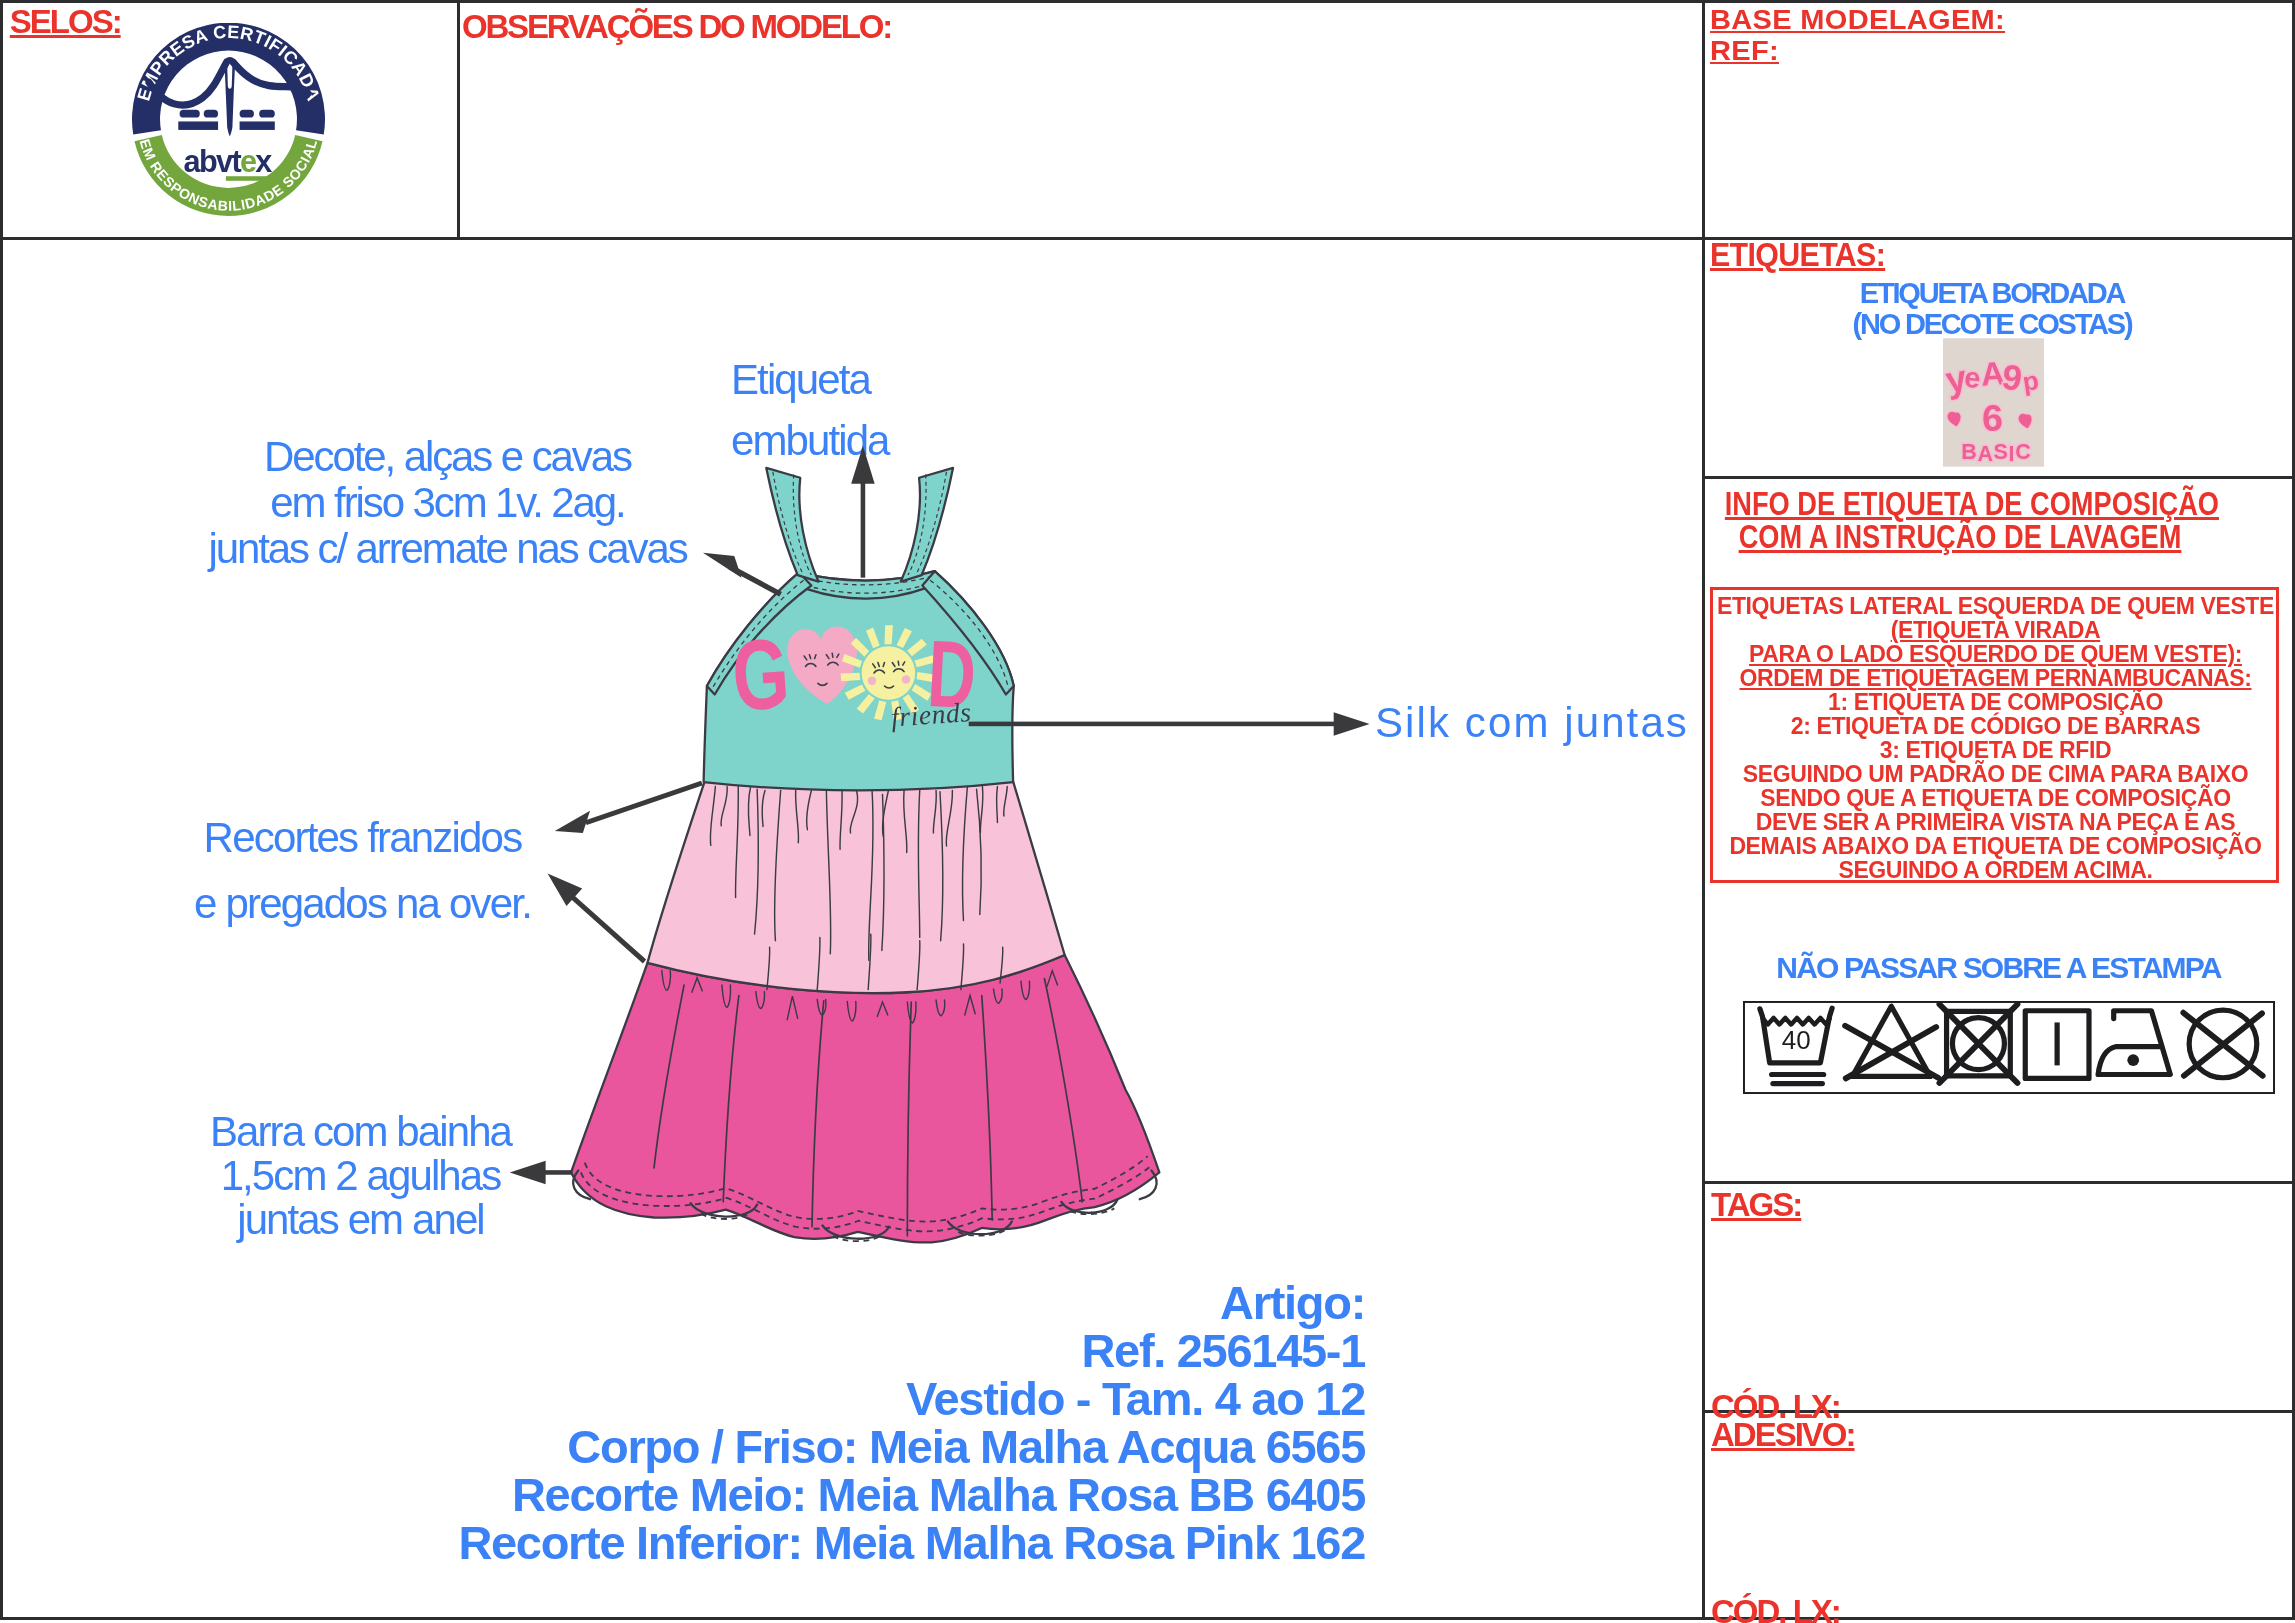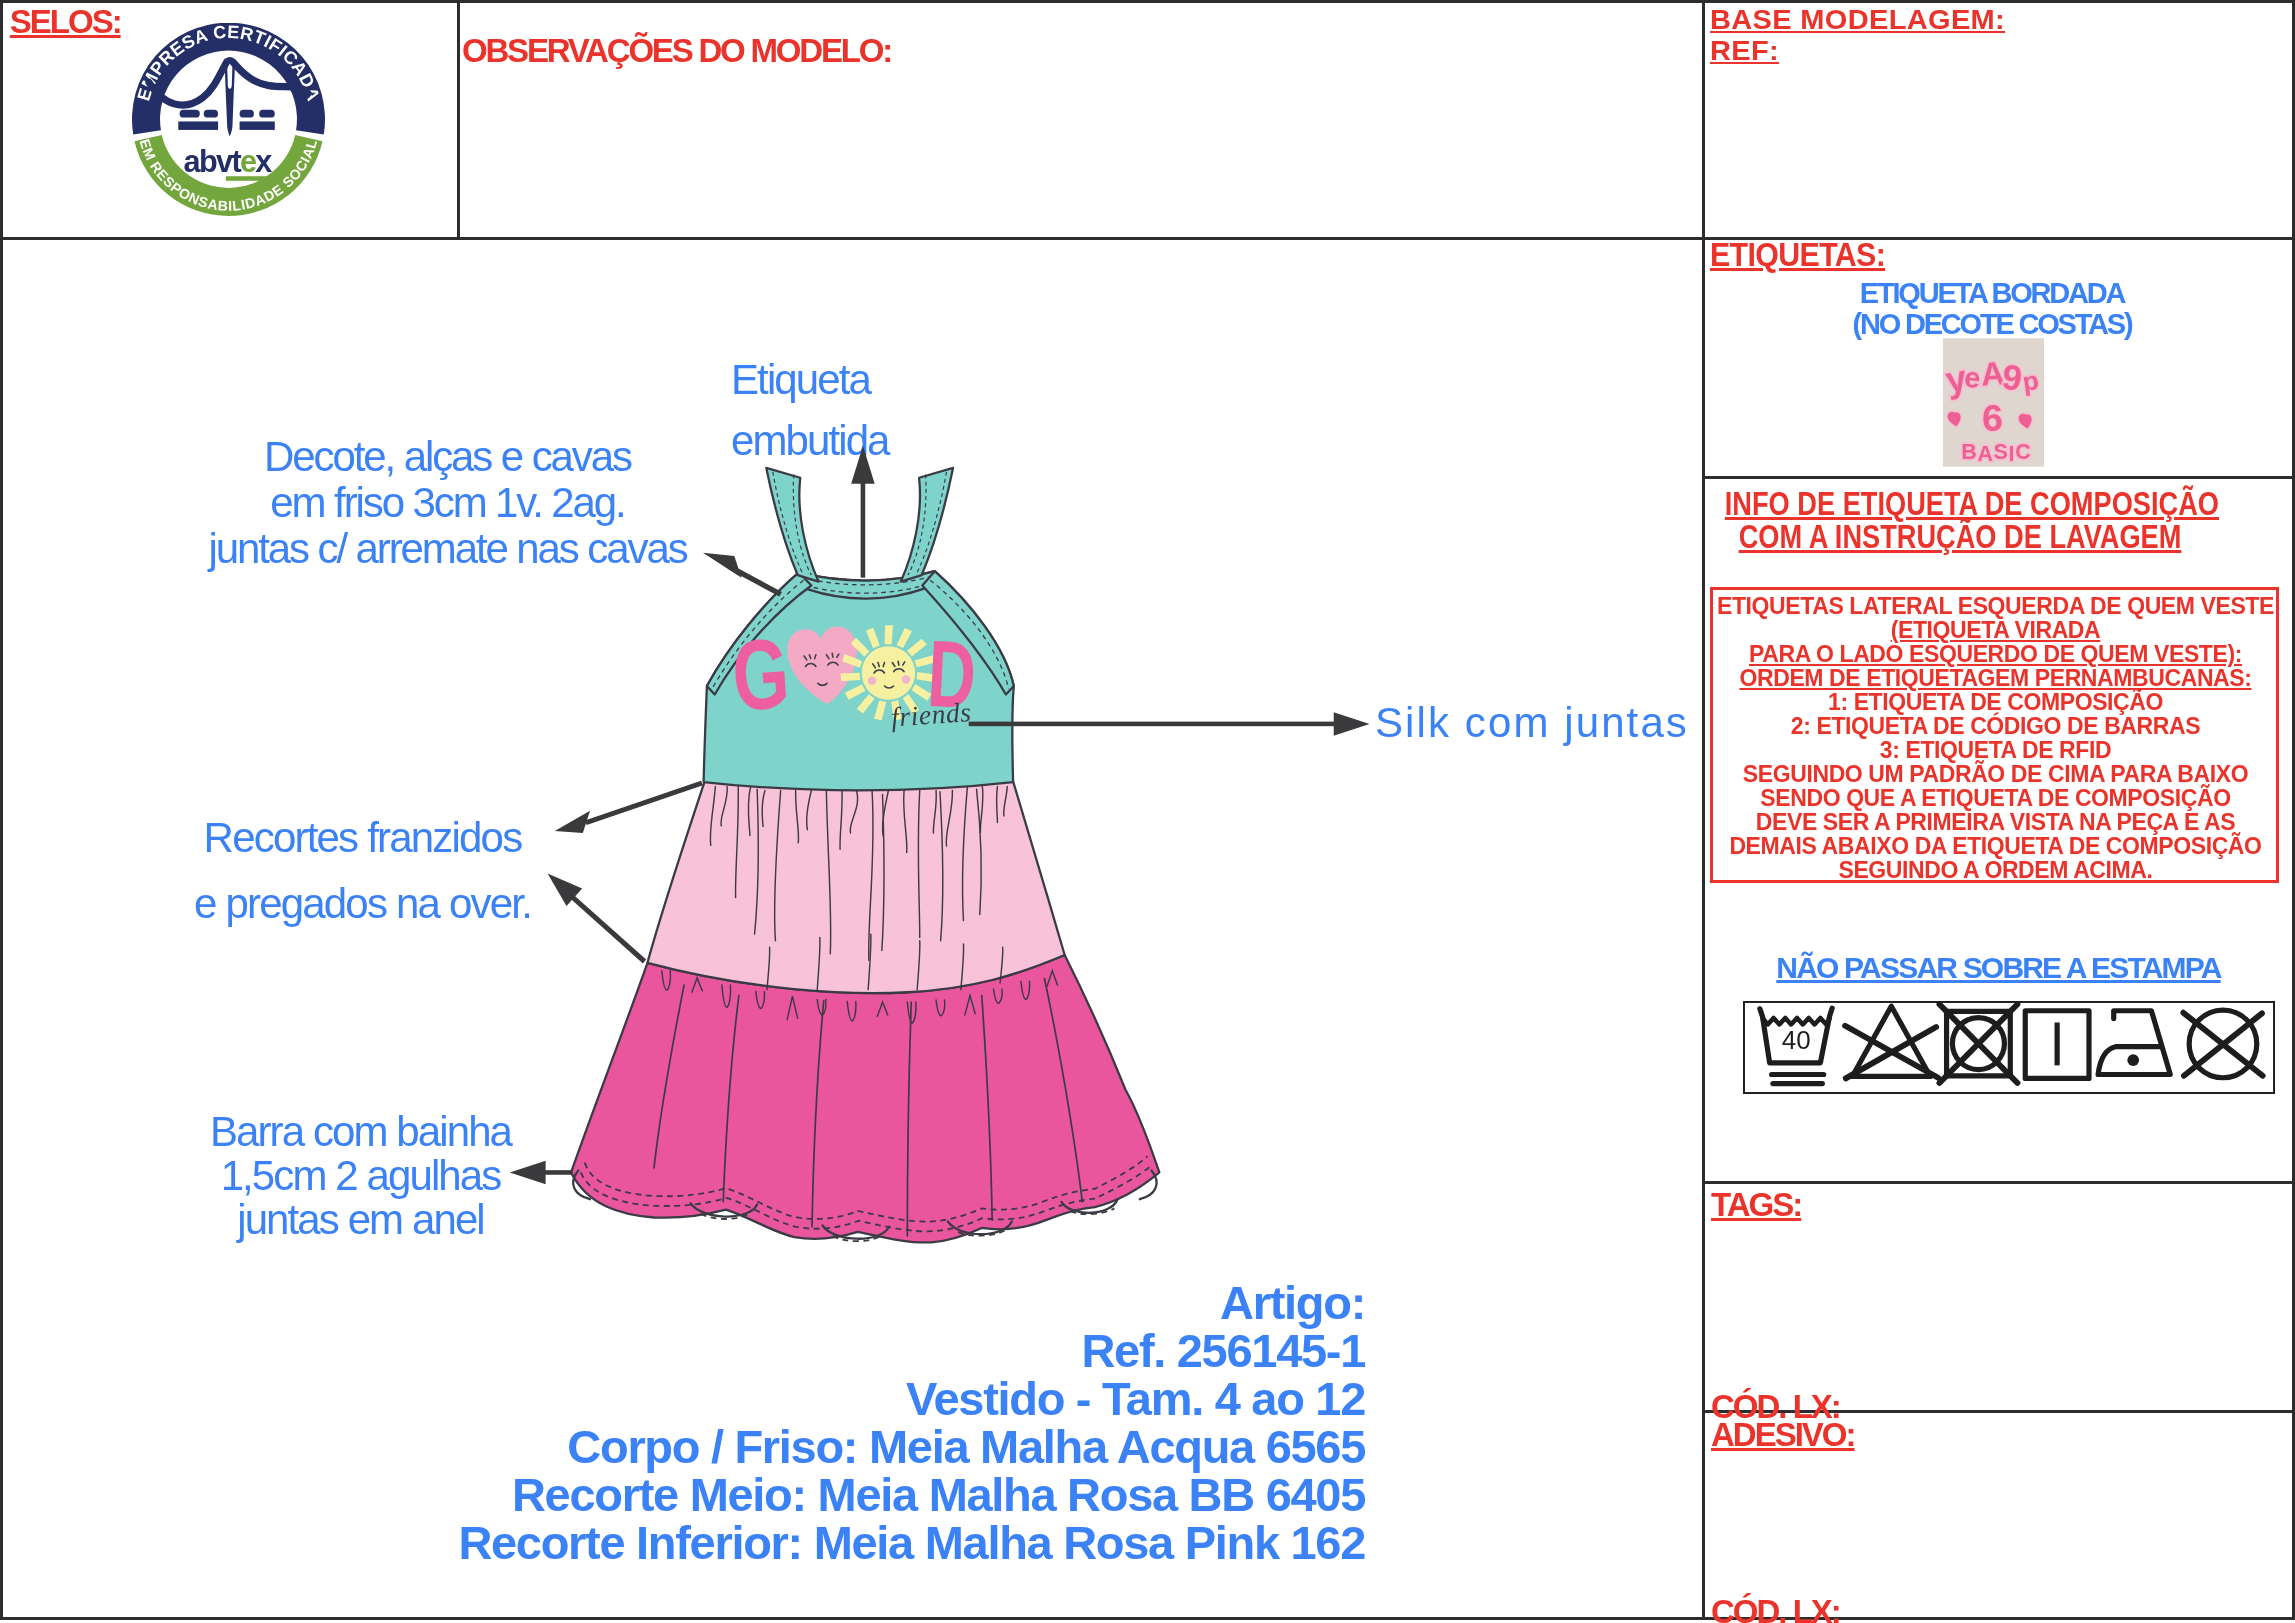--- a/index.html
+++ b/index.html
@@ -20,37 +20,37 @@
 <div class="ln" style="left:0;top:237px;width:2292px;height:3.3px;"></div>
 
 <div class="ln" style="left:1705px;top:476px;width:587px;height:3.3px;"></div>
 
 <div class="ln" style="left:1705px;top:1181px;width:587px;height:3.3px;"></div>
 
 <div class="ln" style="left:1705px;top:1410px;width:587px;height:3.3px;"></div>
 
 <div class="abs red hd" style="left:9.8px;top:3.3px;font-size:33px;letter-spacing:-2px;">SELOS:</div>
 
-<div class="abs red" style="left:462px;top:7.8px;font-size:33px;font-weight:bold;letter-spacing:-2.2px;margin-top:24px;">OBSERVAÇÕES DO MODELO:</div>
+<div class="abs red" style="left:462px;top:7.8px;font-size:33px;font-weight:bold;letter-spacing:-2.2px;">OBSERVAÇÕES DO MODELO:</div>
 
 <div class="abs red hd" style="left:1710px;top:3.9px;font-size:27.4px;letter-spacing:0.3px;transform:scaleX(1.06);transform-origin:left top;">BASE MODELAGEM:</div>
 
 <div class="abs red hd" style="left:1710px;top:35px;font-size:27.4px;letter-spacing:0.3px;transform:scaleX(1.06);transform-origin:left top;">REF:</div>
 
 <div class="abs red hd" style="left:1710px;top:236px;font-size:33px;letter-spacing:-0.7px;transform:scaleX(0.92);transform-origin:left top;">ETIQUETAS:</div>
 
 <div class="abs dk" style="left:1698px;top:278px;width:588px;text-align:center;font-size:29px;font-weight:bold;line-height:31px;letter-spacing:-2.2px;">ETIQUETA BORDADA<br>(NO DECOTE COSTAS)</div>
 
 <div class="abs red" style="left:1666px;top:487px;width:588px;text-align:center;font-size:34px;font-weight:bold;line-height:33px;transform:scaleX(0.80);white-space:nowrap;"><span class="hd">INFO DE ETIQUETA DE COMPOSIÇÃO </span><br><span class="hd">COM A INSTRUÇÃO DE LAVAGEM</span></div>
 
 <div class="abs" style="left:1710px;top:587px;width:563px;height:290px;border:3.9px solid #ea342b;"></div>
 
 <div class="abs red" style="left:1714px;top:594px;width:563px;text-align:center;font-size:23px;font-weight:bold;line-height:24px;letter-spacing:-0.4px;">ETIQUETAS LATERAL ESQUERDA DE QUEM VESTE<br><span style="text-decoration:underline;">(ETIQUETA VIRADA</span><br><span style="text-decoration:underline;">PARA O LADO ESQUERDO DE QUEM VESTE):</span><br><span style="text-decoration:underline;">ORDEM DE ETIQUETAGEM PERNAMBUCANAS:</span><br>1: ETIQUETA DE COMPOSIÇÃO<br>2: ETIQUETA DE CÓDIGO DE BARRAS<br>3: ETIQUETA DE RFID<br>SEGUINDO UM PADRÃO DE CIMA PARA BAIXO<br>SENDO QUE A ETIQUETA DE COMPOSIÇÃO<br>DEVE SER A PRIMEIRA VISTA NA PEÇA E AS<br>DEMAIS ABAIXO DA ETIQUETA DE COMPOSIÇÃO<br>SEGUINDO A ORDEM ACIMA.</div>
 
-<div class="abs dk" style="left:1705px;top:951px;width:587px;text-align:center;font-size:30px;font-weight:bold;letter-spacing:-1.8px;text-decoration:underline;">NÃO PASSAR SOBRE A ESTAMPA</div>
+<div class="abs dk" style="left:1705px;top:951px;width:587px;text-align:center;font-size:30px;font-weight:bold;letter-spacing:-1.8px;">NÃO PASSAR SOBRE A ESTAMPA</div>
 
 <div class="abs red hd" style="left:1711px;top:1186px;font-size:33px;letter-spacing:-2px;">TAGS:</div>
 
 <div class="abs red" style="left:1711px;top:1388px;font-size:33px;font-weight:bold;letter-spacing:-2px;">CÓD. LX:</div>
 
 <div class="abs red hd" style="left:1711px;top:1416px;font-size:33px;letter-spacing:-2px;">ADESIVO:</div>
 
 <div class="abs red" style="left:1711px;top:1593px;font-size:33px;font-weight:bold;letter-spacing:-2px;">CÓD. LX:</div>
 
 <div class="abs dk" style="left:731px;top:349px;width:261px;text-align:left;font-size:42px;line-height:61px;letter-spacing:-1.9px;">Etiqueta<br>embutida</div>

